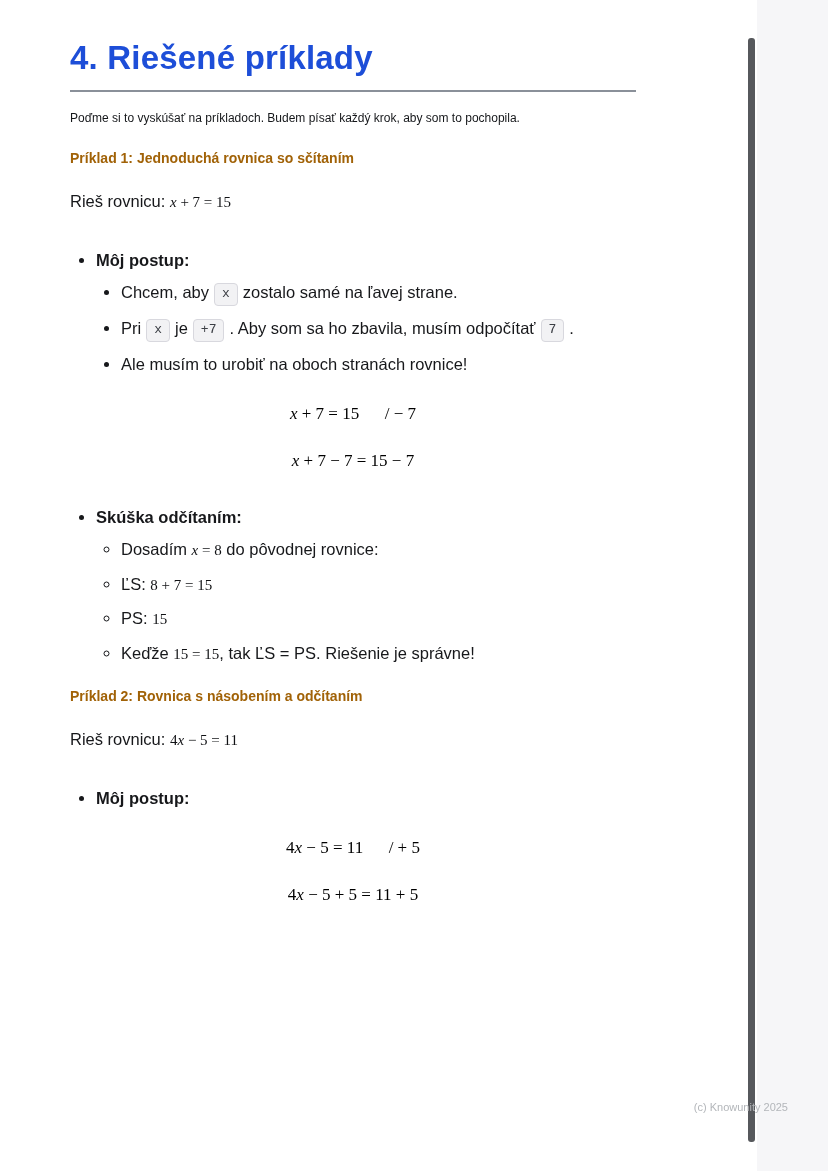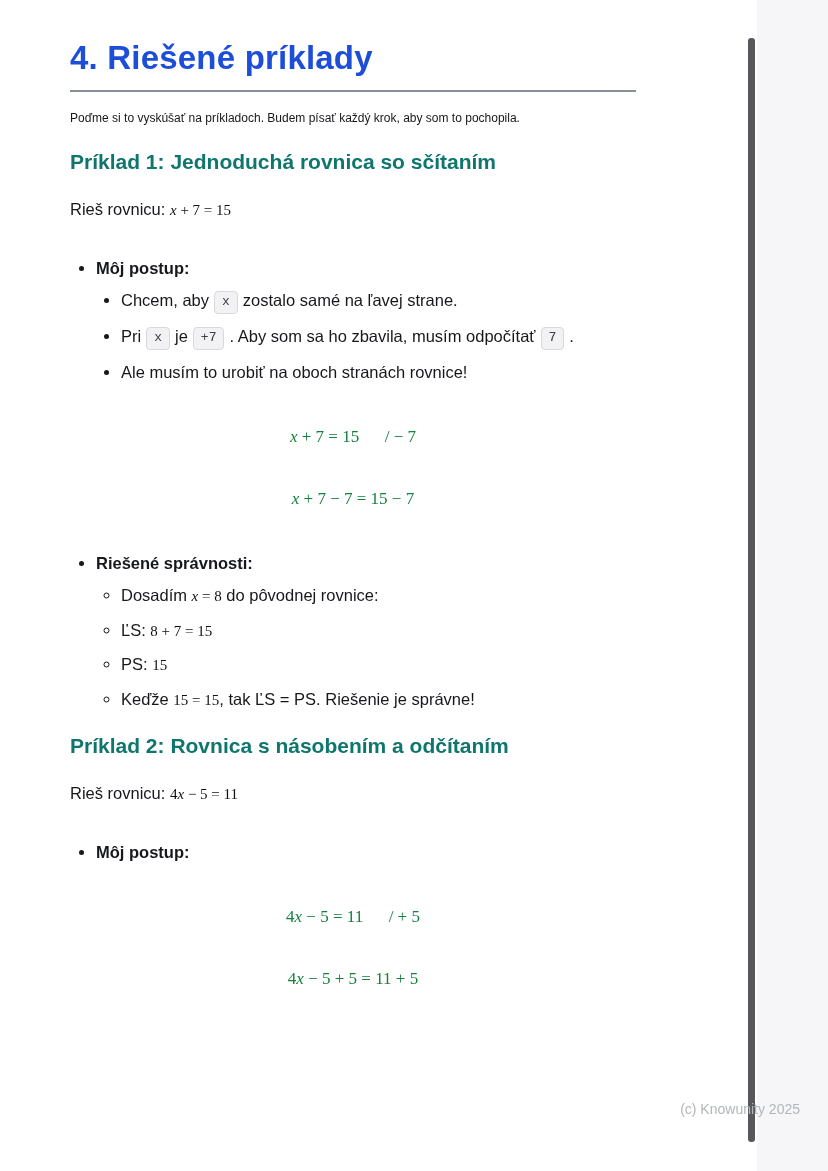--- a/index.html
+++ b/index.html
@@ -23,22 +23,22 @@
   .scroll-thumb {
     position: absolute;
     left: 748px; top: 38px;
     width: 7px; height: 1104px;
     background: #56585c;
     border-radius: 3px;
     z-index: 2;
   }
   .watermark {
     position: absolute;
-    top: 1101px; right: 28px;
-    font-size: 14px;
+    top: 1101px; right: 40px;
+    font-size: 11px;
     color: #b3b6ba;
     z-index: 3;
   }
   .content {
     position: absolute;
     left: 70px; top: 40px;
     width: 566px;
   }
   .title {
     font-size: 33px;
@@ -54,23 +54,23 @@
   }
   .intro {
     margin-top: 17px;
     font-size: 12px;
     line-height: 1.58;
     text-align: justify;
     color: #15171a;
   }
   .ex-heading {
     margin-top: 22px;
-    font-size: 21px;
+    font-size: 14px;
     font-weight: bold;
-    color: #0f766e;
+    color: #a16207;
   }
   .task {
     margin-top: 24px;
     font-size: 16.5px;
     line-height: 1.45;
   }
   .math {
     font-family: "Liberation Serif", serif;
     font-size: 15px;
     color: #101114;
@@ -105,25 +105,25 @@
     line-height: 1.25;
     background: #f2f2f4;
     border: 1px solid #d8d8de;
     border-radius: 4px;
     padding: 2px 7px 3px;
     margin: 0 5px;
     color: #3c3f45;
     vertical-align: 1px;
   }
   .math-block {
-    margin: 42px 0;
+    margin: 27px 0;
     text-align: center;
     font-family: "Liberation Serif", serif;
     font-size: 17px;
-    color: #15803d;
+    color: #000000;
   }
 </style>
 </head>
 <body>
 
 <div class="page">
   <div class="right-strip"></div>
   <div class="scroll-thumb"></div>
   <div class="watermark">(c) Knowunity 2025</div>
 
@@ -147,21 +147,21 @@
           <li><span>Ale musím to urobiť na oboch stranách rovnice!</span></li>
         </ul>
       </li>
     </ul>
 
     <div class="math-block"><i>x</i> + 7 = 15  / − 7</div>
     <div class="math-block"><i>x</i> + 7 − 7 = 15 − 7</div>
 
     <ul class="l1">
       <li>
-        <span class="bold">Riešené správnosti:</span>
+        <span class="bold">Skúška odčítaním:</span>
         <ul class="l2 circle">
           <li><span>Dosadím </span><span class="math"><i>x</i> = 8</span><span> do pôvodnej rovnice:</span></li>
           <li><span>ĽS: </span><span class="math">8 + 7 = 15</span><span></span></li>
           <li><span>PS: </span><span class="math">15</span><span></span></li>
           <li><span>Keďže </span><span class="math">15 = 15</span><span>, tak ĽS = PS. Riešenie je správne!</span></li>
         </ul>
       </li>
     </ul>
 
     <h3 class="ex-heading">Príklad 2: Rovnica s násobením a odčítaním</h3>

